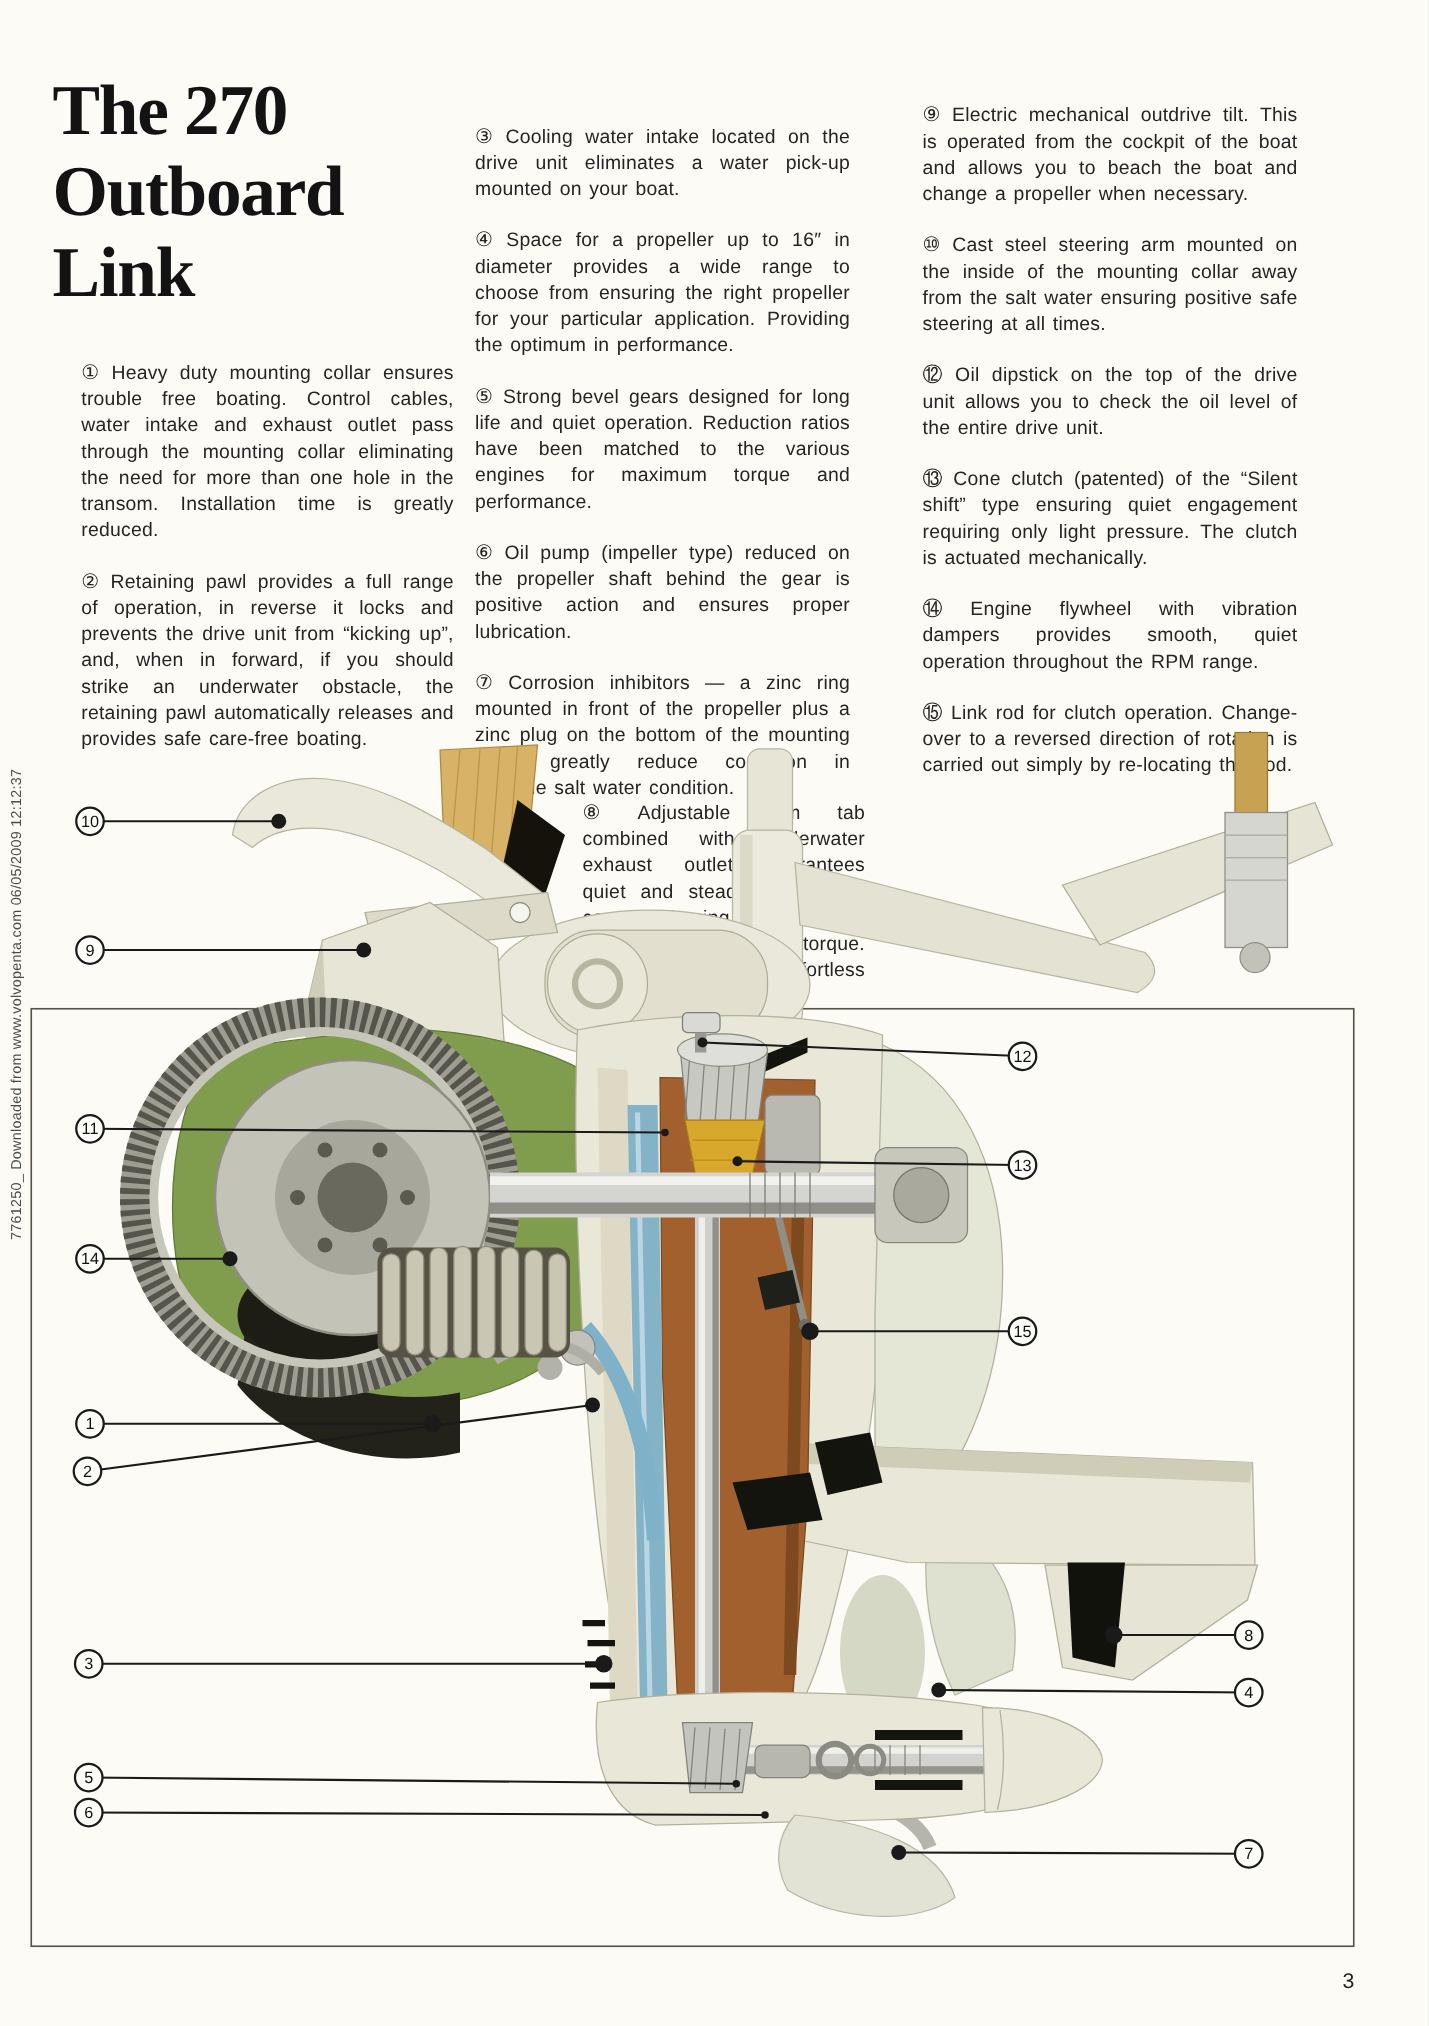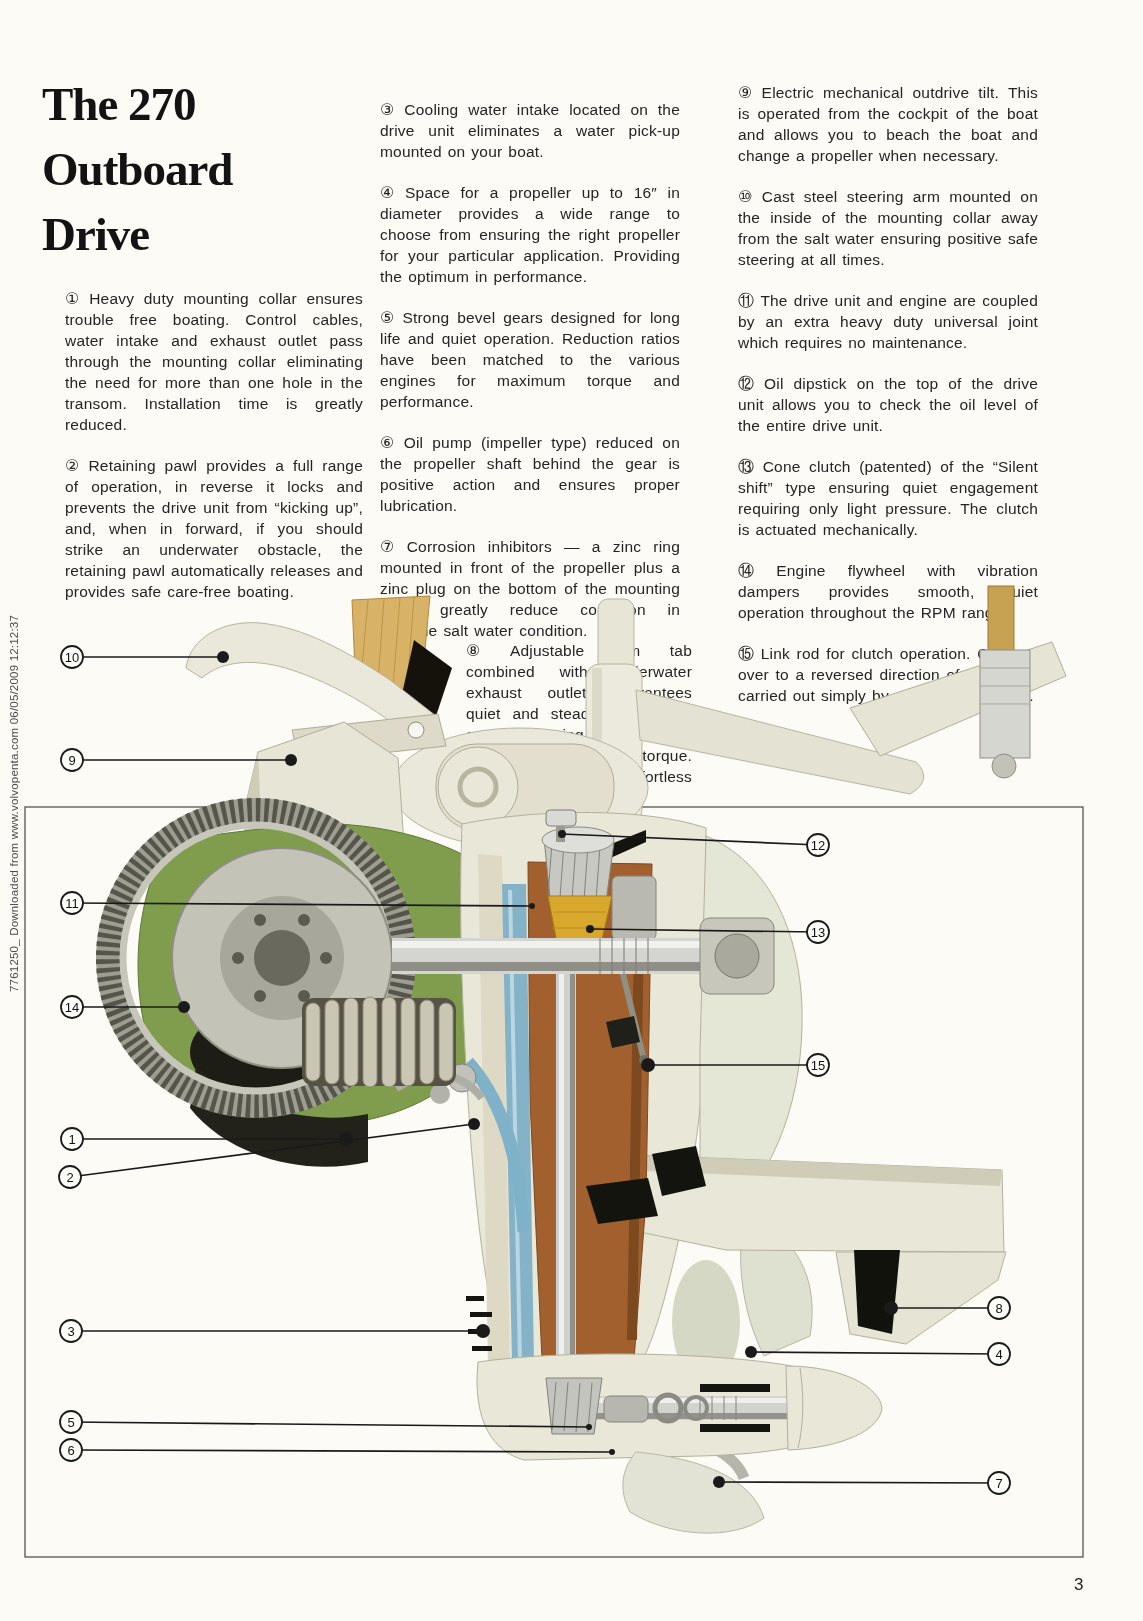--- a/index.html
+++ b/index.html
@@ -2,23 +2,23 @@
 <html><head>
 <meta charset="utf-8">
 <style>
   html,body { margin:0; padding:0; background:#e8e8e4; }
   .page {
     position:relative; width:1143px; height:1621px; margin:0 auto;
     background:#fcfbf5; overflow:hidden;
     font-family:"Liberation Sans","DejaVu Sans",sans-serif;
   }
   .title {
-    position:absolute; left:42px; top:72px;
+    position:absolute; left:42px; top:56px;
     font-family:"Liberation Serif","DejaVu Serif",serif;
-    font-weight:bold; font-size:47px; line-height:65px;
+    font-weight:bold; font-size:57px; line-height:65px;
     letter-spacing:-1px; color:#131313;
   }
   .col {
     position:absolute; font-size:15.5px; line-height:21px; color:#242424;
     text-align:justify; letter-spacing:.2px; word-spacing:1.5px;
   }
   .col p { margin:0 0 20px 0; }
   .num { margin-right:6px; font-size:16px; }
   #col1 { left:42px;  top:288px; width:298px;margin-left:23px; }
   #col2 { left:380px; top:82px;  width:300px;margin-top:17px; }
@@ -40,41 +40,40 @@
 </head>
 <body>
 
 <div class="page">
 
   <div class="watermark">7761250_ Downloaded from www.volvopenta.com 06/05/2009 12:12:37</div>
 
   <div class="title">
     <div>The 270</div>
     <div>Outboard</div>
-    <div>Drive</div>
+    <div>Link</div>
   </div>
 
   <div class="col" id="col1">
       <p><span class="num">①</span><span>Heavy duty mounting collar ensures trouble free boating. Control cables, water intake and exhaust outlet pass through the mounting collar eliminating the need for more than one hole in the transom. Installation time is greatly reduced.</span></p>
       <p><span class="num">②</span><span>Retaining pawl provides a full range of operation, in reverse it locks and prevents the drive unit from “kicking up”, and, when in forward, if you should strike an underwater obstacle, the retaining pawl automatically releases and provides safe care-free boating.</span></p>
     </div>
   <div class="col" id="col2">
       <p><span class="num">③</span><span>Cooling water intake located on the drive unit eliminates a water pick-up mounted on your boat.</span></p>
       <p><span class="num">④</span><span>Space for a propeller up to 16″ in diameter provides a wide range to choose from ensuring the right propeller for your particular application. Providing the optimum in performance.</span></p>
       <p><span class="num">⑤</span><span>Strong bevel gears designed for long life and quiet operation. Reduction ratios have been matched to the various engines for maximum torque and performance.</span></p>
       <p><span class="num">⑥</span><span>Oil pump (impeller type) reduced on the propeller shaft behind the gear is positive action and ensures proper lubrication.</span></p>
       <p><span class="num">⑦</span><span>Corrosion inhibitors — a zinc ring mounted in front of the propeller plus a zinc plug on the bottom of the mounting collar greatly reduce corrosion in extreme salt water condition.</span></p>
     </div>
   <div class="col" id="col2-inset">
       <p><span class="num">⑧</span><span>Adjustable trim tab combined with underwater exhaust outlet guarantees quiet and steady running on course. Turning the trim tab will correct steering torque. You are assured of effortless steering.</span></p>
     </div>
   <div class="col" id="col3">
       <p><span class="num">⑨</span><span>Electric mechanical outdrive tilt. This is operated from the cockpit of the boat and allows you to beach the boat and change a propeller when necessary.</span></p>
       <p><span class="num">⑩</span><span>Cast steel steering arm mounted on the inside of the mounting collar away from the salt water ensuring positive safe steering at all times.</span></p>
-      <p><span class="num">⑪</span><span>The drive unit and engine are coupled by an extra heavy duty universal joint which requires no maintenance.</span></p>
       <p><span class="num">⑫</span><span>Oil dipstick on the top of the drive unit allows you to check the oil level of the entire drive unit.</span></p>
       <p><span class="num">⑬</span><span>Cone clutch (patented) of the “Silent shift” type ensuring quiet engagement requiring only light pressure. The clutch is actuated mechanically.</span></p>
       <p><span class="num">⑭</span><span>Engine flywheel with vibration dampers provides smooth, quiet operation throughout the RPM range.</span></p>
       <p><span class="num">⑮</span><span>Link rod for clutch operation. Change-over to a reversed direction of rotation is carried out simply by re-locating this rod.</span></p>
     </div>
 
   <svg class="diagram" width="1143" height="1621" viewBox="0 0 1143 1621">
 
     <rect class="frame" x="25" y="807" width="1058" height="750"></rect>
 

